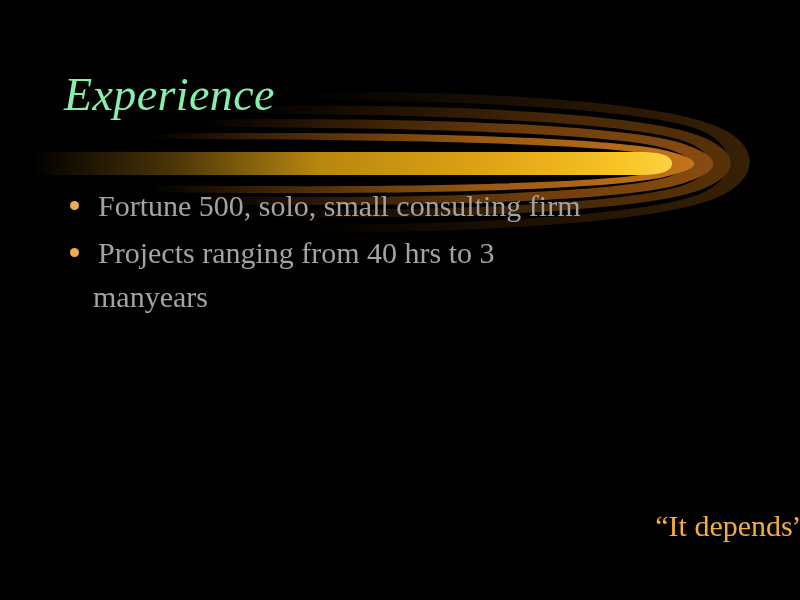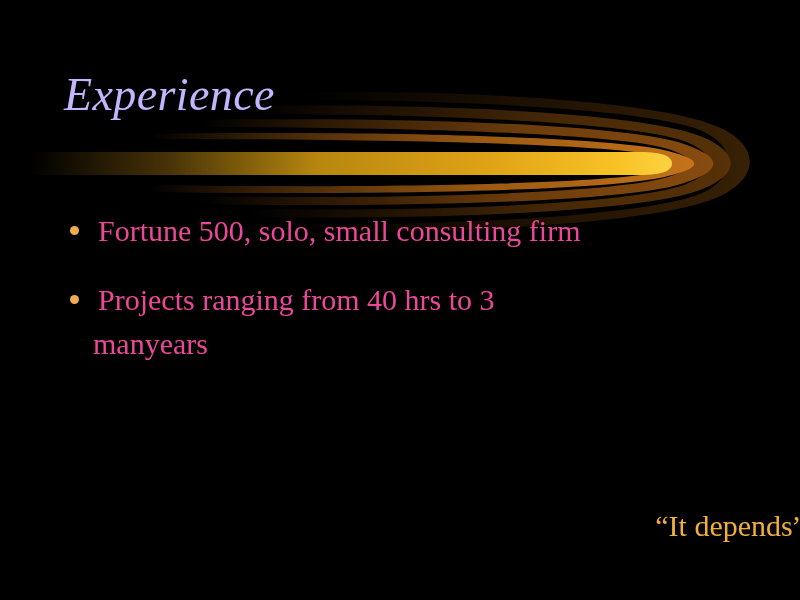--- a/index.html
+++ b/index.html
@@ -27,42 +27,41 @@
   }
 
   
   #title {
     position: absolute;
     left: 64px;
     top: 72px;
     font-size: 46px;
     font-style: italic;
     line-height: 1.0;
-    color: #c4b5fd;
+    color: #86efac;
     letter-spacing: 0.4px;
     white-space: nowrap;
     z-index: 5;
   }
 
   
   #body {
     position: absolute;
     left: 62px;
     top: 184px;
     width: 700px;
     z-index: 6;
   }
   .bullet-row {
     position: relative;
     padding-left: 36px;
-    color: #ec4899;
+    color: #a3a3a3;
     font-size: 30px;
     line-height: 44px;
     margin-bottom: 2px;
-    margin-top: 25px;
   }
   .bullet-row .dot {
     position: absolute;
     left: 8px;
     top: 17px;
     width: 9px;
     height: 9px;
     border-radius: 50%;
     background: #eeac4f;
   }

